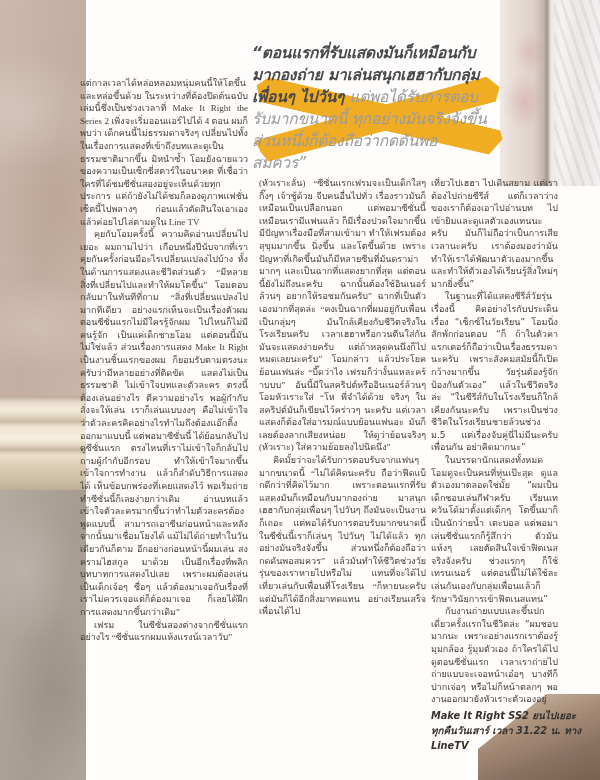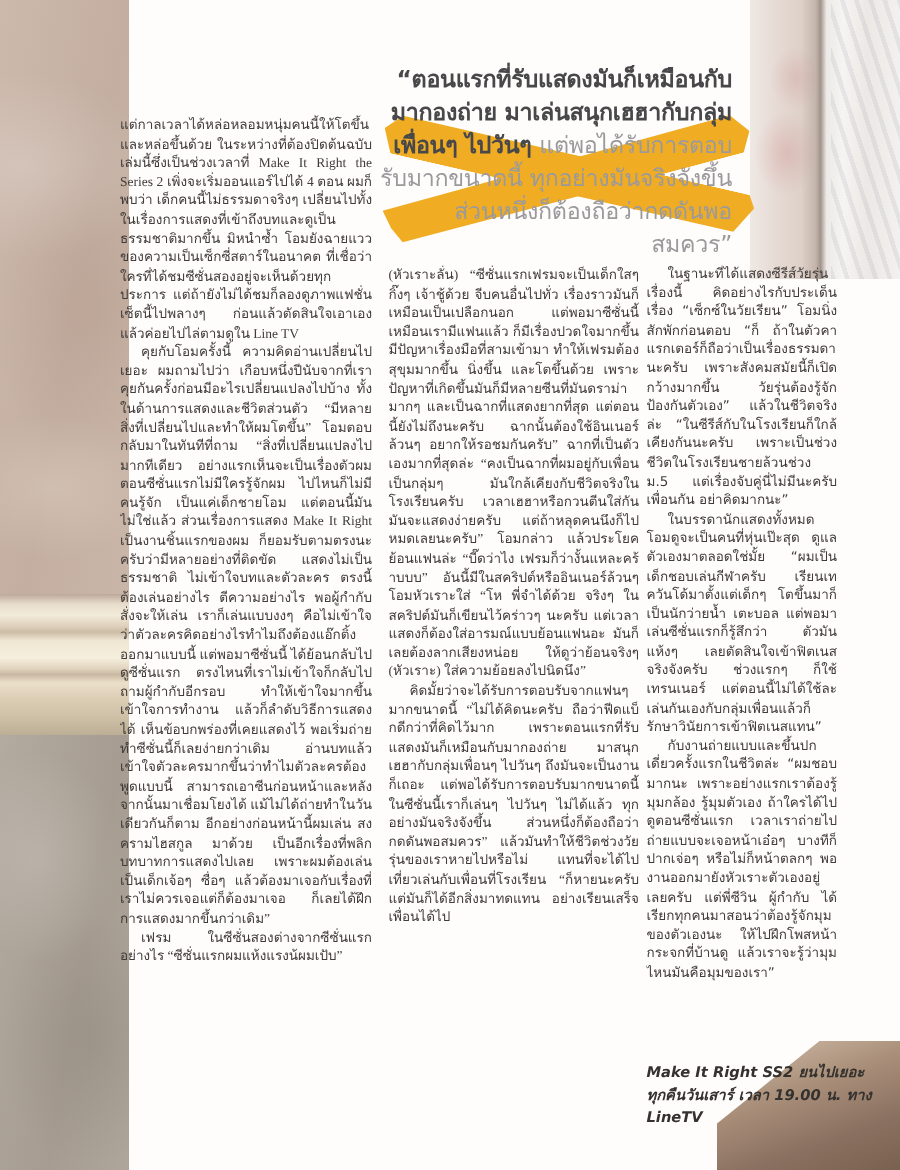--- a/index.html
+++ b/index.html
@@ -63,21 +63,21 @@
   }
   .stroke-b {
     left:258px; top:138px; width:250px; height:27px;
     transform:rotate(-15deg); transform-origin:0 50%;
     clip-path:polygon(0 8%, 96% 2%, 100% 52%, 97% 100%, 3% 96%, 1% 55%);
   }
 
   
   .quote {
     position:absolute; left:252px; top:42px; width:236px; z-index:2;
-    text-align:right; font-size:15.5px; line-height:22px; letter-spacing:-0.2px;
+    text-align:left; font-size:15.5px; line-height:22px; letter-spacing:-0.2px;font-style:italic;
   }
   .q-bold { font-weight:bold; color:#48484b; }
   .q-rest { font-weight:normal; color:#9a9a9d; }
 
   
   .col {
     position:absolute; z-index:2; color:#403c39;
     font-size:9px; line-height:12.6px; text-align:justify; overflow:hidden;
   }
   .col p { margin:0; }
@@ -113,32 +113,33 @@
   <div class="stroke stroke-a"></div>
   <div class="stroke stroke-b"></div>
 
   <div class="quote">
     <span class="q-bold">“ตอนแรกที่รับแสดงมันก็เหมือนกับมากองถ่าย มาเล่นสนุกเฮฮากับกลุ่มเพื่อนๆ ไปวันๆ </span><span class="q-rest">แต่พอได้รับการตอบรับมากขนาดนี้ ทุกอย่างมันจริงจังขึ้น ส่วนหนึ่งก็ต้องถือว่ากดดันพอสมควร”</span>
   </div>
 
   <div class="col" id="col1">
     <p>แต่กาลเวลาได้หล่อหลอมหนุ่มคนนี้ให้โตขึ้น และหล่อขึ้นด้วย ในระหว่างที่ต้องปิดต้นฉบับเล่มนี้ซึ่งเป็นช่วงเวลาที่ Make It Right the Series 2 เพิ่งจะเริ่มออนแอร์ไปได้ 4 ตอน ผมก็พบว่า เด็กคนนี้ไม่ธรรมดาจริงๆ เปลี่ยนไปทั้งในเรื่องการแสดงที่เข้าถึงบทและดูเป็นธรรมชาติมากขึ้น มิหนำซ้ำ โอมยังฉายแววของความเป็นเซ็กซี่สตาร์ในอนาคต ที่เชื่อว่าใครที่ได้ชมซีซั่นสองอยู่จะเห็นด้วยทุกประการ แต่ถ้ายังไม่ได้ชมก็ลองดูภาพแฟชั่นเซ็ตนี้ไปพลางๆ ก่อนแล้วตัดสินใจเอาเอง แล้วค่อยไปไล่ตามดูใน Line TV</p>
     <p class="ind">คุยกับโอมครั้งนี้ ความคิดอ่านเปลี่ยนไปเยอะ ผมถามไปว่า เกือบหนึ่งปีนับจากที่เราคุยกันครั้งก่อนมีอะไรเปลี่ยนแปลงไปบ้าง ทั้งในด้านการแสดงและชีวิตส่วนตัว “มีหลายสิ่งที่เปลี่ยนไปและทำให้ผมโตขึ้น” โอมตอบกลับมาในทันทีที่ถาม “สิ่งที่เปลี่ยนแปลงไปมากทีเดียว อย่างแรกเห็นจะเป็นเรื่องตัวผม ตอนซีซั่นแรกไม่มีใครรู้จักผม ไปไหนก็ไม่มีคนรู้จัก เป็นแค่เด็กชายโอม แต่ตอนนี้มันไม่ใช่แล้ว ส่วนเรื่องการแสดง Make It Right เป็นงานชิ้นแรกของผม ก็ยอมรับตามตรงนะครับว่ามีหลายอย่างที่ติดขัด แสดงไม่เป็นธรรมชาติ ไม่เข้าใจบทและตัวละคร ตรงนี้ต้องเล่นอย่างไร ตีความอย่างไร พอผู้กำกับสั่งจะให้เล่น เราก็เล่นแบบงงๆ คือไม่เข้าใจว่าตัวละครคิดอย่างไรทำไมถึงต้องแอ๊กติ้งออกมาแบบนี้ แต่พอมาซีซั่นนี้ ได้ย้อนกลับไปดูซีซั่นแรก ตรงไหนที่เราไม่เข้าใจก็กลับไปถามผู้กำกับอีกรอบ ทำให้เข้าใจมากขึ้น เข้าใจการทำงาน แล้วก็ลำดับวิธีการแสดงได้ เห็นข้อบกพร่องที่เคยแสดงไว้ พอเริ่มถ่ายทำซีซั่นนี้ก็เลยง่ายกว่าเดิม อ่านบทแล้วเข้าใจตัวละครมากขึ้นว่าทำไมตัวละครต้องพูดแบบนี้ สามารถเอาซีนก่อนหน้าและหลังจากนั้นมาเชื่อมโยงได้ แม้ไม่ได้ถ่ายทำในวันเดียวกันก็ตาม อีกอย่างก่อนหน้านี้ผมเล่น สงครามไฮสกูล มาด้วย เป็นอีกเรื่องที่พลิกบทบาทการแสดงไปเลย เพราะผมต้องเล่นเป็นเด็กเจ้อๆ ซื่อๆ แล้วต้องมาเจอกับเรื่องที่เราไม่ควรเจอแต่ก็ต้องมาเจอ ก็เลยได้ฝึกการแสดงมากขึ้นกว่าเดิม”</p>
-    <p class="ind">เฟรม ในซีซั่นสองต่างจากซีซั่นแรกอย่างไร “ซีซั่นแรกผมแห้งแรงน้ผมเปับ”</p>
+    <p class="ind">เฟรม ในซีซั่นสองต่างจากซีซั่นแรกอย่างไร “ซีซั่นแรกผมแห้งแรงน้เวลาวับ”</p>
   </div>
 
   <div class="col" id="col2">
     <p>(หัวเราะลั่น) “ซีซั่นแรกเฟรมจะเป็นเด็กใสๆ กิ๊งๆ เจ้าชู้ด้วย จีบคนอื่นไปทั่ว เรื่องราวมันก็เหมือนเป็นเปลือกนอก แต่พอมาซีซั่นนี้เหมือนเรามีแฟนแล้ว ก็มีเรื่องปวดใจมากขึ้น มีปัญหาเรื่องมือที่สามเข้ามา ทำให้เฟรมต้องสุขุมมากขึ้น นิ่งขึ้น และโตขึ้นด้วย เพราะปัญหาที่เกิดขึ้นมันก็มีหลายซีนที่มันดราม่ามากๆ และเป็นฉากที่แสดงยากที่สุด แต่ตอนนี้ยังไม่ถึงนะครับ ฉากนั้นต้องใช้อินเนอร์ล้วนๆ อยากให้รอชมกันครับ” ฉากที่เป็นตัวเองมากที่สุดล่ะ “คงเป็นฉากที่ผมอยู่กับเพื่อนเป็นกลุ่มๆ มันใกล้เคียงกับชีวิตจริงในโรงเรียนครับ เวลาเฮฮาหรือกวนตีนใส่กันมันจะแสดงง่ายครับ แต่ถ้าหลุดคนนึงก็ไปหมดเลยนะครับ” โอมกล่าว แล้วประโยคย้อนแฟนล่ะ “บี๊ดว่าไง เฟรมก็ว่างั้นแหละคร้าบบบ” อันนี้มีในสคริปต์หรืออินเนอร์ล้วนๆ โอมหัวเราะใส่ “โห พี่จำได้ด้วย จริงๆ ในสคริปต์มันก็เขียนไว้คร่าวๆ นะครับ แต่เวลาแสดงก็ต้องใส่อารมณ์แบบย้อนแฟนอะ มันก็เลยต้องลากเสียงหน่อย ให้ดูว่าย้อนจริงๆ (หัวเราะ) ใส่ความย้อยลงไปนิดนึง”</p>
     <p class="ind">คิดมั้ยว่าจะได้รับการตอบรับจากแฟนๆ มากขนาดนี้ “ไม่ได้คิดนะครับ ถือว่าฟีดแบ็กดีกว่าที่คิดไว้มาก เพราะตอนแรกที่รับแสดงมันก็เหมือนกับมากองถ่าย มาสนุกเฮฮากับกลุ่มเพื่อนๆ ไปวันๆ ถึงมันจะเป็นงานก็เถอะ แต่พอได้รับการตอบรับมากขนาดนี้ ในซีซั่นนี้เราก็เล่นๆ ไปวันๆ ไม่ได้แล้ว ทุกอย่างมันจริงจังขึ้น ส่วนหนึ่งก็ต้องถือว่ากดดันพอสมควร” แล้วมันทำให้ชีวิตช่วงวัยรุ่นของเราหายไปหรือไม่ แทนที่จะได้ไปเที่ยวเล่นกับเพื่อนที่โรงเรียน “ก็หายนะครับ แต่มันก็ได้อีกสิ่งมาทดแทน อย่างเรียนเสร็จเพื่อนได้ไป</p>
   </div>
 
   <div class="col" id="col3">
+    <p>เที่ยวไปเฮฮา ไปเดินสยาม แต่เราต้องไปถ่ายซีรีส์ แต่ก็เวลาว่างของเราก็ต้องเอาไปอ่านบท ไปเข้ายิมและดูแลตัวเองแทนนะครับ มันก็ไม่ถือว่าเป็นการเสียเวลานะครับ เราต้องมองว่ามันทำให้เราได้พัฒนาตัวเองมากขึ้น และทำให้ตัวเองได้เรียนรู้สิ่งใหม่ๆ มากยิ่งขึ้น”</p>
     <p class="ind">ในฐานะที่ได้แสดงซีรีส์วัยรุ่นเรื่องนี้ คิดอย่างไรกับประเด็นเรื่อง “เซ็กซ์ในวัยเรียน” โอมนิ่งสักพักก่อนตอบ “ก็ ถ้าในตัวคาแรกเตอร์ก็ถือว่าเป็นเรื่องธรรมดานะครับ เพราะสังคมสมัยนี้ก็เปิดกว้างมากขึ้น วัยรุ่นต้องรู้จักป้องกันตัวเอง” แล้วในชีวิตจริงล่ะ “ในซีรีส์กับในโรงเรียนก็ใกล้เคียงกันนะครับ เพราะเป็นช่วงชีวิตในโรงเรียนชายล้วนช่วง ม.5 แต่เรื่องจับคู่นี่ไม่มีนะครับ เพื่อนกัน อย่าคิดมากนะ”</p>
     <p class="ind">ในบรรดานักแสดงทั้งหมด โอมดูจะเป็นคนที่หุ่นเป๊ะสุด ดูแลตัวเองมาตลอดใช่มั้ย “ผมเป็นเด็กชอบเล่นกีฬาครับ เรียนเทควันโด้มาตั้งแต่เด็กๆ โตขึ้นมาก็เป็นนักว่ายน้ำ เตะบอล แต่พอมาเล่นซีซั่นแรกก็รู้สึกว่า ตัวมันแห้งๆ เลยตัดสินใจเข้าฟิตเนสจริงจังครับ ช่วงแรกๆ ก็ใช้เทรนเนอร์ แต่ตอนนี้ไม่ได้ใช้ละ เล่นกันเองกับกลุ่มเพื่อนแล้วก็รักษาวินัยการเข้าฟิตเนสแทน”</p>
     <p class="ind"><span>กับงานถ่ายแบบและขึ้นปกเดี่ยวครั้งแรกในชีวิตล่ะ “ผมชอบมากนะ เพราะอย่างแรกเราต้องรู้มุมกล้อง รู้มุมตัวเอง ถ้าใครได้ไปดูตอนซีซั่นแรก เวลาเราถ่ายไปถ่ายแบบจะเจอหน้าเอ๋อๆ บางทีก็ปากเจ่อๆ หรือไม่ก็หน้าตลกๆ พองานออกมายังหัวเราะตัวเองอยู่เลยครับ แต่พี่ซีวิน ผู้กำกับ ได้เรียกทุกคนมาสอนว่าต้องรู้จักมุมของตัวเองนะ ให้ไปฝึกโพสหน้ากระจกที่บ้านดู แล้วเราจะรู้ว่ามุมไหนมันคือมุมของเรา”</span></p>
   </div>
 
   <div class="footer">
     <div>Make It Right SS2 ยนไปเยอะ</div>
-    <div>ทุกคืนวันเสาร์ เวลา 19.00 น. ทาง LineTV</div>
+    <div>ทุกคืนวันเสาร์ เวลา 31.22 น. ทาง LineTV</div>
   </div>
 
 </div>
 
 </body></html>

